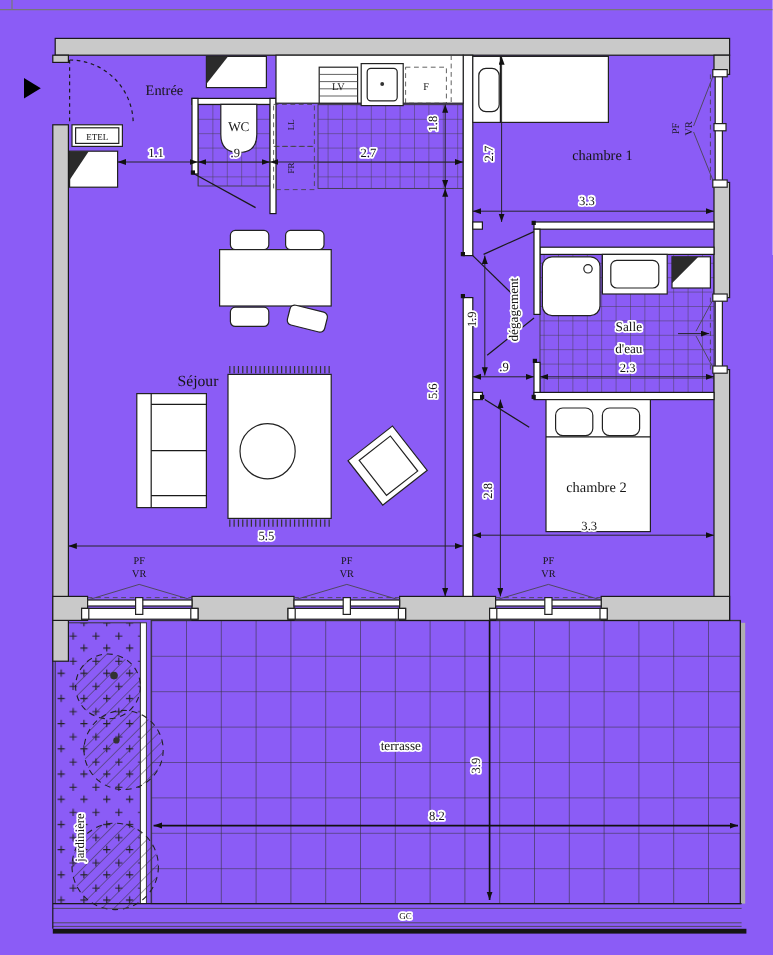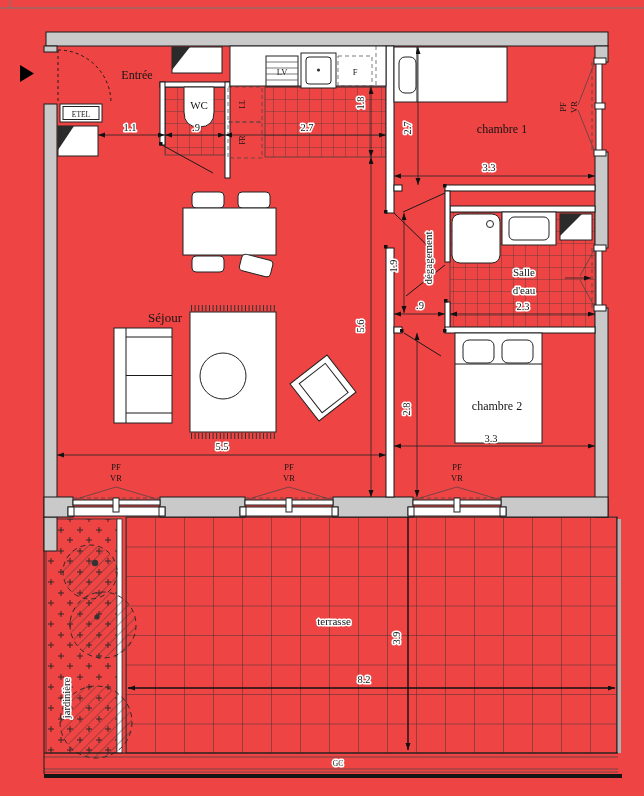--- a/index.html
+++ b/index.html
@@ -1,16 +1,16 @@
 <!DOCTYPE html>
 <html><head>
 <meta charset="utf-8">
 <style>
   html,body { margin:0; padding:0; background:#ffffff; }
-  .plan-wrap { position:relative; width:644px; height:796px; background:#ef4444; overflow:hidden; }
+  .plan-wrap { position:relative; width:644px; height:796px; background:#8b5cf6; overflow:hidden; }
   svg { display:block; }
   text { font-family:"Liberation Serif", serif; fill:#151515; }
   .t13 { font-size:13px; }
   .t12 { font-size:12px; }
   .t11 { font-size:11px; }
   .t10 { font-size:10.5px; }
   .t8  { font-size:8.5px; }
   .t7  { font-size:7.5px; }
   .halo { paint-order:stroke; stroke:#ffffff; stroke-width:3px; stroke-linejoin:round; }
   .wall  { fill:#c9c9c9; stroke:#1a1a1a; stroke-width:1; }

